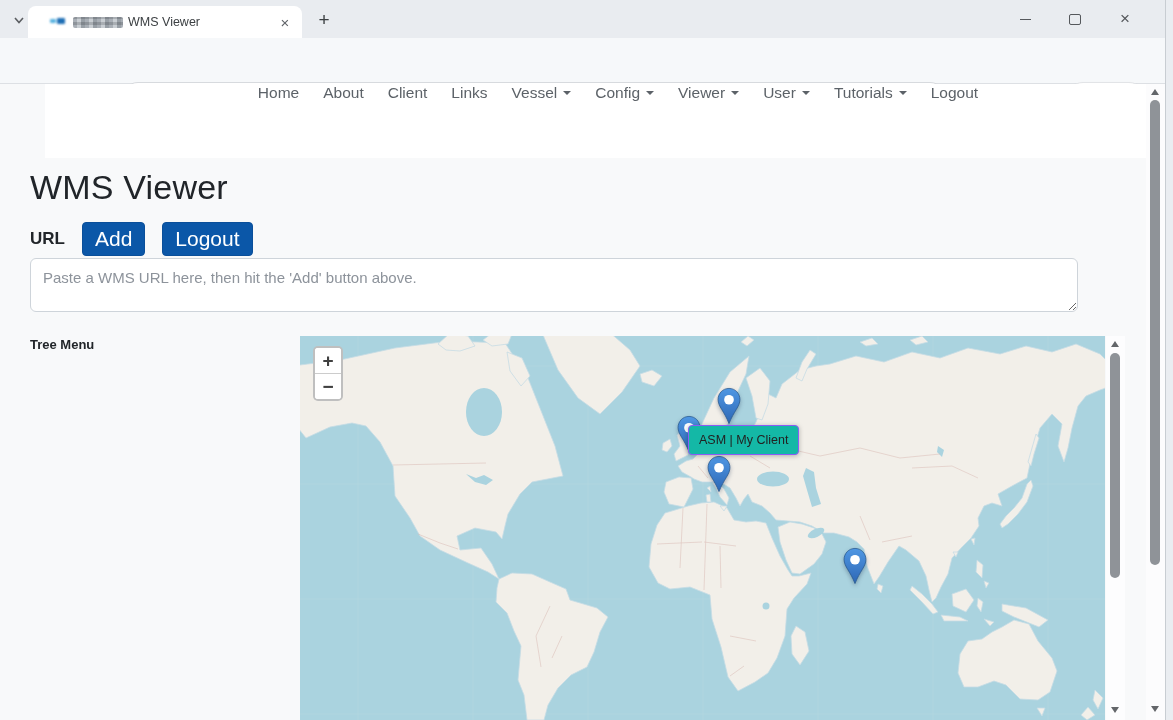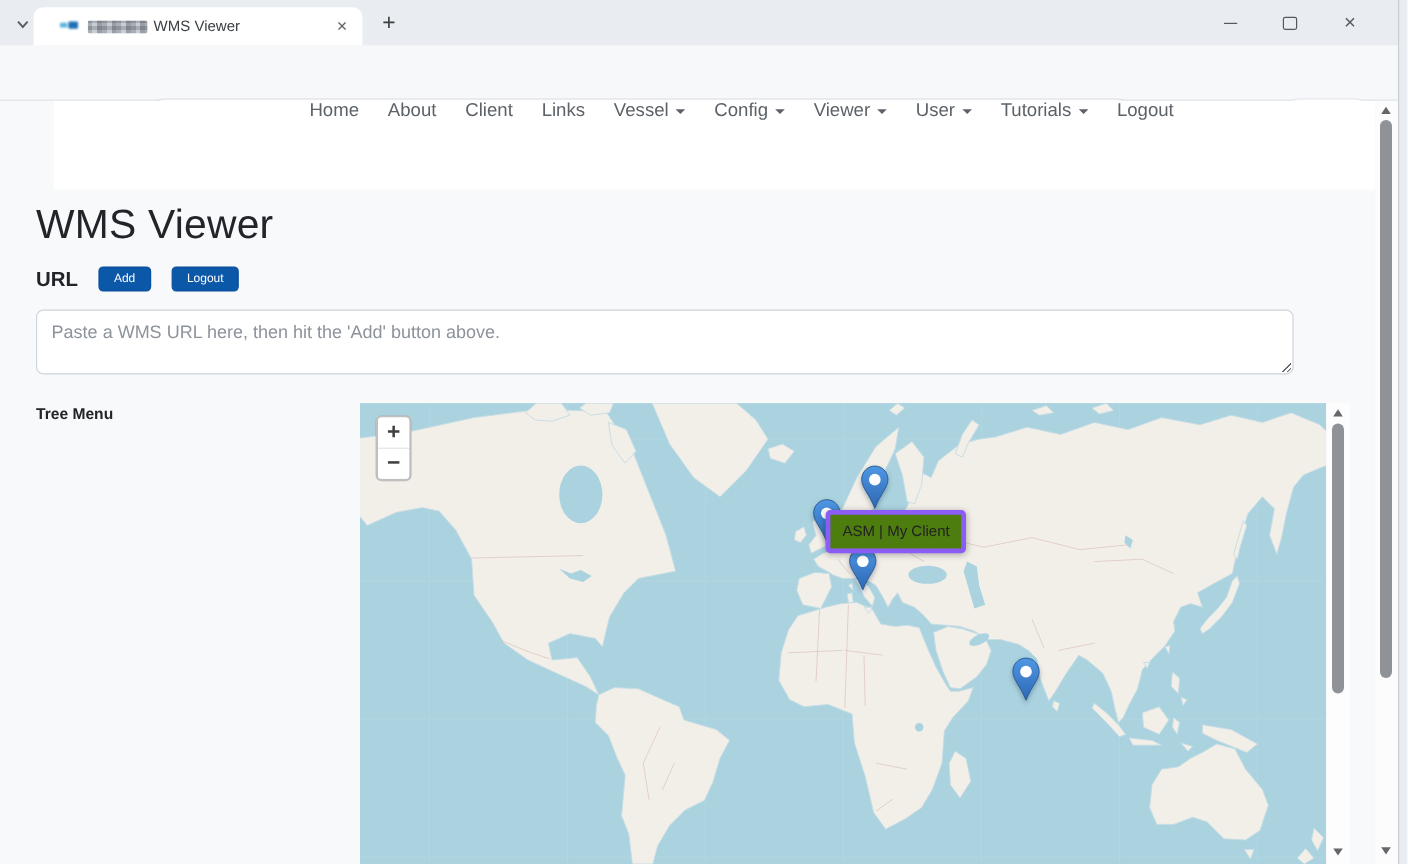--- a/index.html
+++ b/index.html
@@ -54,37 +54,37 @@
   .navband{position:absolute;left:0;top:0;width:100%;height:74px;background:#ffffff;
     display:flex;align-items:flex-start;justify-content:center;gap:24px;font-size:15.5px;color:#5c6268;margin-left:45px;}
   .navband a{color:#5c6268;text-decoration:none;display:flex;align-items:center;gap:6px;}
   .caret{width:0;height:0;border-left:4px solid transparent;border-right:4px solid transparent;
     border-top:4.5px solid #5c6268;display:inline-block;}
   .nav-user{display:flex;align-items:center;gap:2px;}
   .page-title{position:absolute;left:30px;top:84px;font-size:34px;color:#212529;letter-spacing:.2px;}
   .url-row{position:absolute;left:30px;top:138px;display:flex;align-items:center;}
   .url-label{font-size:17px;font-weight:bold;color:#212529;margin-right:17px;}
   .btn{background:#0b57a8;color:#fff;border:1px solid #0a4f9a;border-radius:4px;
-    font-size:10px;padding:4px 12px;margin-right:17px;font-family:inherit;}
+    font-size:21px;padding:4px 12px;margin-right:17px;font-family:inherit;}
   textarea.wms-url{position:absolute;left:30px;top:174px;width:1048px;height:54px;box-sizing:border-box;
     border:1px solid #ced4da;border-radius:6px;padding:10px 12px;font-size:15px;color:#212529;
     font-family:inherit;background:#fff;resize:both;}
   textarea.wms-url::placeholder{color:#8d939b;}
   .tree-label{position:absolute;left:30px;top:253px;font-size:13px;font-weight:bold;color:#212529;}
   
   .map{position:absolute;left:300px;top:252px;width:805px;height:384px;background:#aad3df;overflow:hidden;}
   .map-zoom{position:absolute;left:13px;top:10px;width:26px;border:2px solid rgba(0,0,0,.25);border-radius:5px;background:#fff;z-index:5;}
   .map-zoom div{width:26px;height:25px;display:flex;align-items:center;justify-content:center;
     font-size:19px;font-weight:bold;color:#404040;background:#fff;}
   .map-zoom div:first-child{border-radius:3px 3px 0 0;border-bottom:1px solid #ccc;}
   .map-zoom div:last-child{border-radius:0 0 3px 3px;}
   .pin{position:absolute;width:25px;height:38px;transform:translate(-50%,-100%);z-index:2;
     filter:drop-shadow(0 2px 2px rgba(40,60,90,.4));}
-  .map-tooltip{position:absolute;left:388px;top:89px;height:28px;z-index:3;background:#4d7c0f;
-    border:4px solid #8b5cf6;border-radius:4px;box-shadow:0 1px 5px rgba(0,0,0,.28);
+  .map-tooltip{position:absolute;left:388px;top:89px;height:28px;z-index:3;background:#14b8a6;
+    border:1px solid #8b5cf6;border-radius:4px;box-shadow:0 1px 5px rgba(0,0,0,.28);
     display:flex;align-items:center;padding:0 10px;font-size:12.5px;color:#222;white-space:nowrap;}
   
   .sb{position:absolute;background:#fdfdfe;}
   .sb-inner{left:1106px;top:252px;width:19px;height:384px;}
   .sb-outer{left:1146px;top:84px;width:19px;height:636px;background:#fcfcfd;}
   .sb-thumb{position:absolute;left:4px;width:10px;background:#8f9398;border-radius:5px;}
   .sb-arrow{position:absolute;left:5px;width:0;height:0;border-left:4.5px solid transparent;border-right:4.5px solid transparent;}
   .sb-up{border-bottom:6px solid #63666a;}
   .sb-down{border-top:6px solid #63666a;}
   svg.icon{display:block;}

